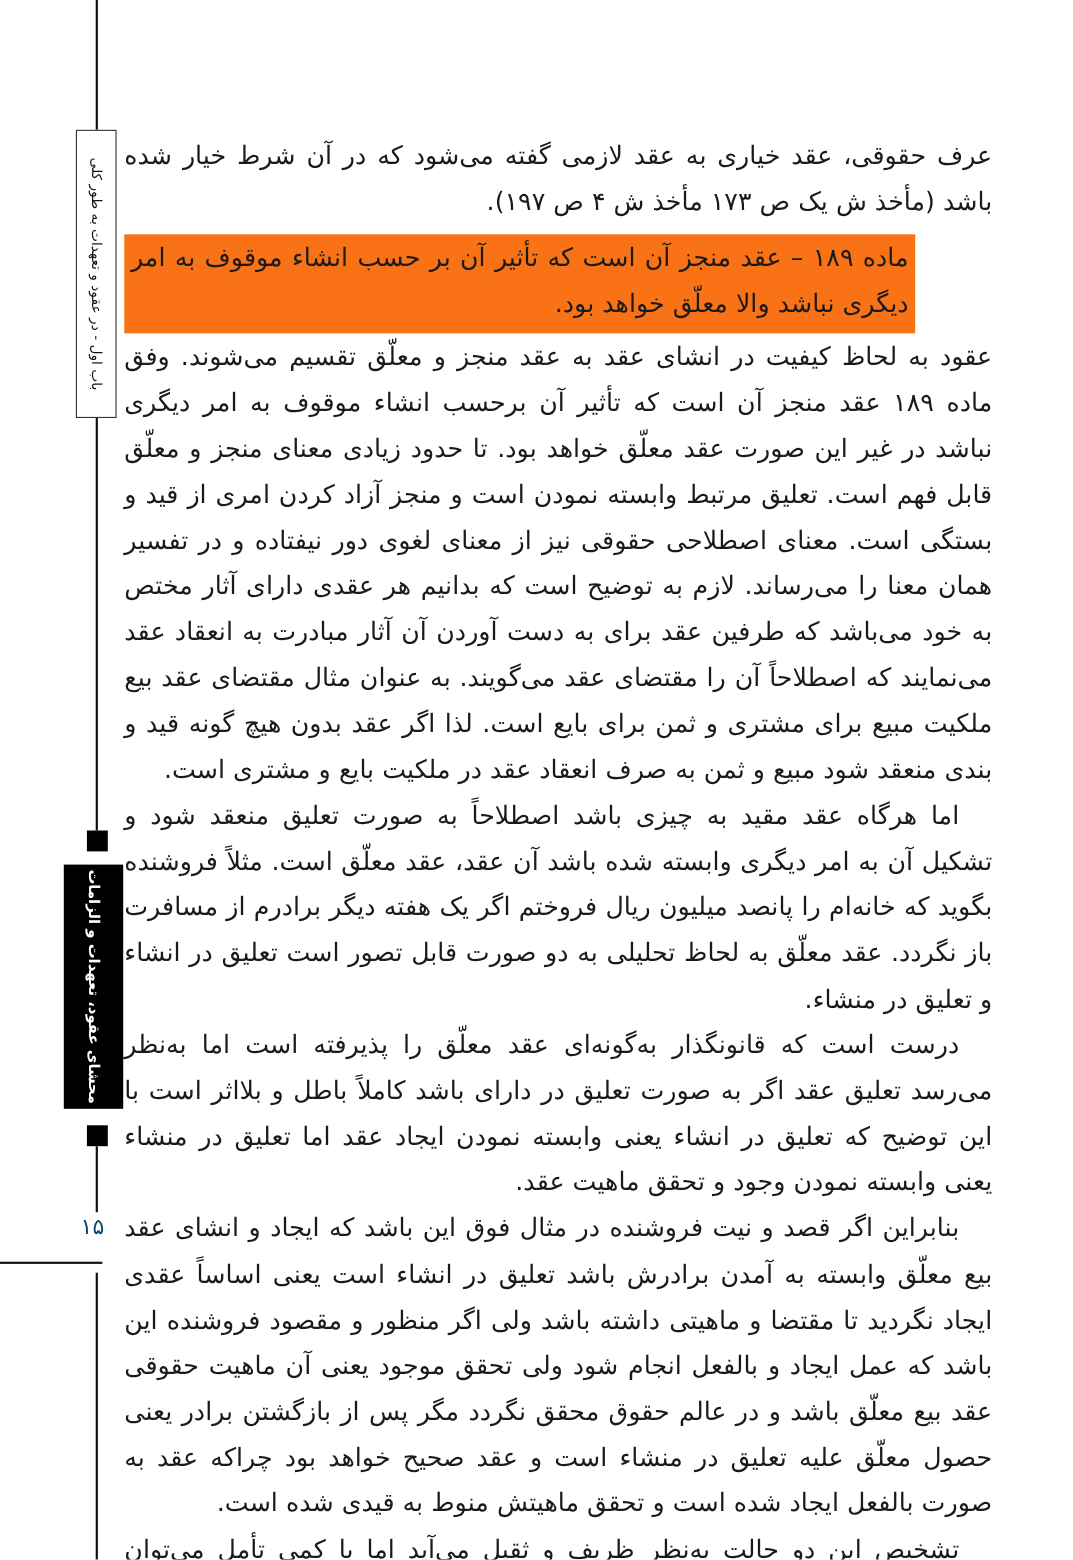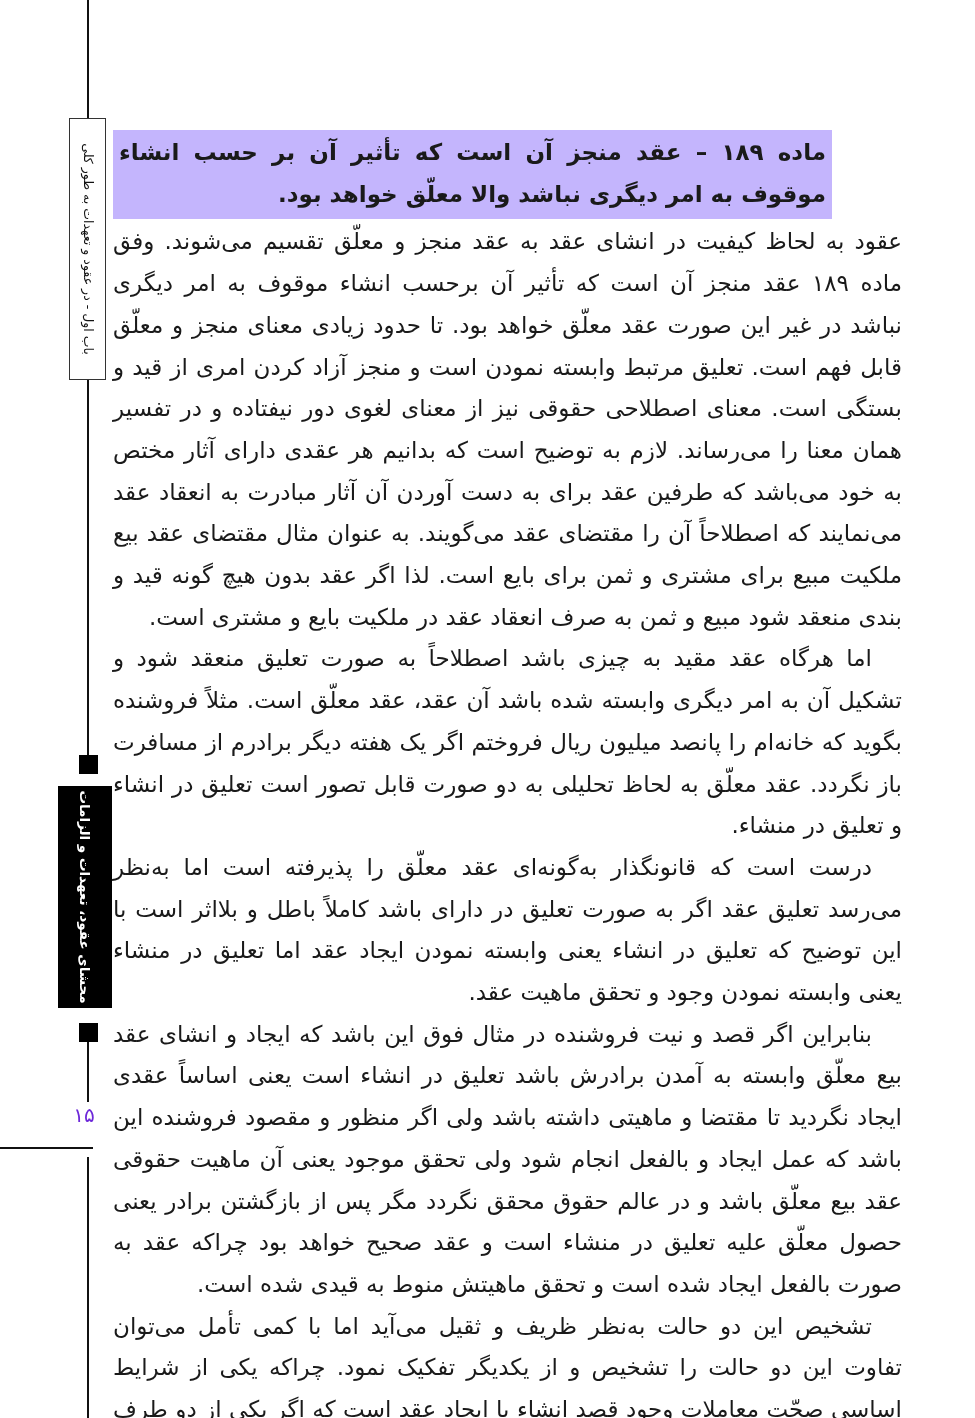--- a/index.html
+++ b/index.html
@@ -74,44 +74,44 @@
   .chapter-tab .rot-text { font-size: 12.5px; color: #111; letter-spacing: 0; }
   .series-tab  .rot-text { font-size: 13.5px; font-weight: bold; color: #fff; }
 
   .page-number {
     position: absolute;
     left: 60px;
     top: 1103px;
     width: 48px;
     text-align: center;
     font-size: 20px;
-    color: #6d28d9;
+    color: #0c4a6e;
   }
 
   
   .content {
     position: absolute;
     left: 113px;
     top: 122px;
     width: 789px;
     direction: rtl;
     text-align: justify;
     font-size: 23px;
     line-height: 41.7px;
   }
   .content p { margin: 0; }
   .content p.ind { text-indent: 30px; }
 
   .article-box {
-    background: #c4b5fd;
+    background: #f97316;
     margin: 8px 0 2px 0;
     margin-left: 0;
     margin-right: 70px;
     padding: 2px 6px 4px 6px;
-    font-weight: bold;
+    font-weight: normal;
     text-align: justify;
   }
 </style>
 </head>
 <body>
 
 <div class="page">
 
   <div class="vrule seg1"></div>
 
@@ -131,20 +131,21 @@
 
   <div class="vrule seg3"></div>
 
   <div class="page-number">۱۵</div>
 
   <div class="hrule"></div>
 
   <div class="vrule seg4"></div>
 
   <main class="content">
+    <p>عرف حقوقی، عقد خیاری به عقد لازمی گفته می‌شود که در آن شرط خیار شده باشد (مأخذ ش یک ص ۱۷۳ مأخذ ش ۴ ص ۱۹۷).</p>
 
     <div class="article-box">
       <span>ماده ۱۸۹ – عقد منجز آن است که تأثیر آن بر حسب انشاء موقوف به امر دیگری نباشد والا معلّق خواهد بود.</span>
     </div>
 
     <p>عقود به لحاظ کیفیت در انشای عقد به عقد منجز و معلّق تقسیم می‌شوند. وفق ماده ۱۸۹ عقد منجز آن است که تأثیر آن برحسب انشاء موقوف به امر دیگری نباشد در غیر این صورت عقد معلّق خواهد بود. تا حدود زیادی معنای منجز و معلّق قابل فهم است. تعلیق مرتبط وابسته نمودن است و منجز آزاد کردن امری از قید و بستگی است. معنای اصطلاحی حقوقی نیز از معنای لغوی دور نیفتاده و در تفسیر همان معنا را می‌رساند. لازم به توضیح است که بدانیم هر عقدی دارای آثار مختص به خود می‌باشد که طرفین عقد برای به دست آوردن آن آثار مبادرت به انعقاد عقد می‌نمایند که اصطلاحاً آن را مقتضای عقد می‌گویند. به عنوان مثال مقتضای عقد بیع ملکیت مبیع برای مشتری و ثمن برای بایع است. لذا اگر عقد بدون هیچ گونه قید و بندی منعقد شود مبیع و ثمن به صرف انعقاد عقد در ملکیت بایع و مشتری است.</p>
     <p class="ind">اما هرگاه عقد مقید به چیزی باشد اصطلاحاً به صورت تعلیق منعقد شود و تشکیل آن به امر دیگری وابسته شده باشد آن عقد، عقد معلّق است. مثلاً فروشنده بگوید که خانه‌ام را پانصد میلیون ریال فروختم اگر یک هفته دیگر برادرم از مسافرت باز نگردد. عقد معلّق به لحاظ تحلیلی به دو صورت قابل تصور است تعلیق در انشاء و تعلیق در منشاء.</p>
     <p class="ind">درست است که قانونگذار به‌گونه‌ای عقد معلّق را پذیرفته است اما به‌نظر می‌رسد تعلیق عقد اگر به صورت تعلیق در دارای باشد کاملاً باطل و بلااثر است با این توضیح که تعلیق در انشاء یعنی وابسته نمودن ایجاد عقد اما تعلیق در منشاء یعنی وابسته نمودن وجود و تحقق ماهیت عقد.</p>
     <p class="ind">بنابراین اگر قصد و نیت فروشنده در مثال فوق این باشد که ایجاد و انشای عقد بیع معلّق وابسته به آمدن برادرش باشد تعلیق در انشاء است یعنی اساساً عقدی ایجاد نگردید تا مقتضا و ماهیتی داشته باشد ولی اگر منظور و مقصود فروشنده این باشد که عمل ایجاد و بالفعل انجام شود ولی تحقق موجود یعنی آن ماهیت حقوقی عقد بیع معلّق باشد و در عالم حقوق محقق نگردد مگر پس از بازگشتن برادر یعنی حصول معلّق علیه تعلیق در منشاء است و عقد صحیح خواهد بود چراکه عقد به صورت بالفعل ایجاد شده است و تحقق ماهیتش منوط به قیدی شده است.</p>
     <p class="ind">تشخیص این دو حالت به‌نظر ظریف و ثقیل می‌آید اما با کمی تأمل می‌توان تفاوت این دو حالت را تشخیص و از یکدیگر تفکیک نمود. چراکه یکی از شرایط اساسی صحّت معاملات وجود قصد انشاء یا ایجاد عقد است که اگر یکی از دو طرف ایجاد آن را اراده ننموده باشد عقد باطل خواهد بود.</p>

